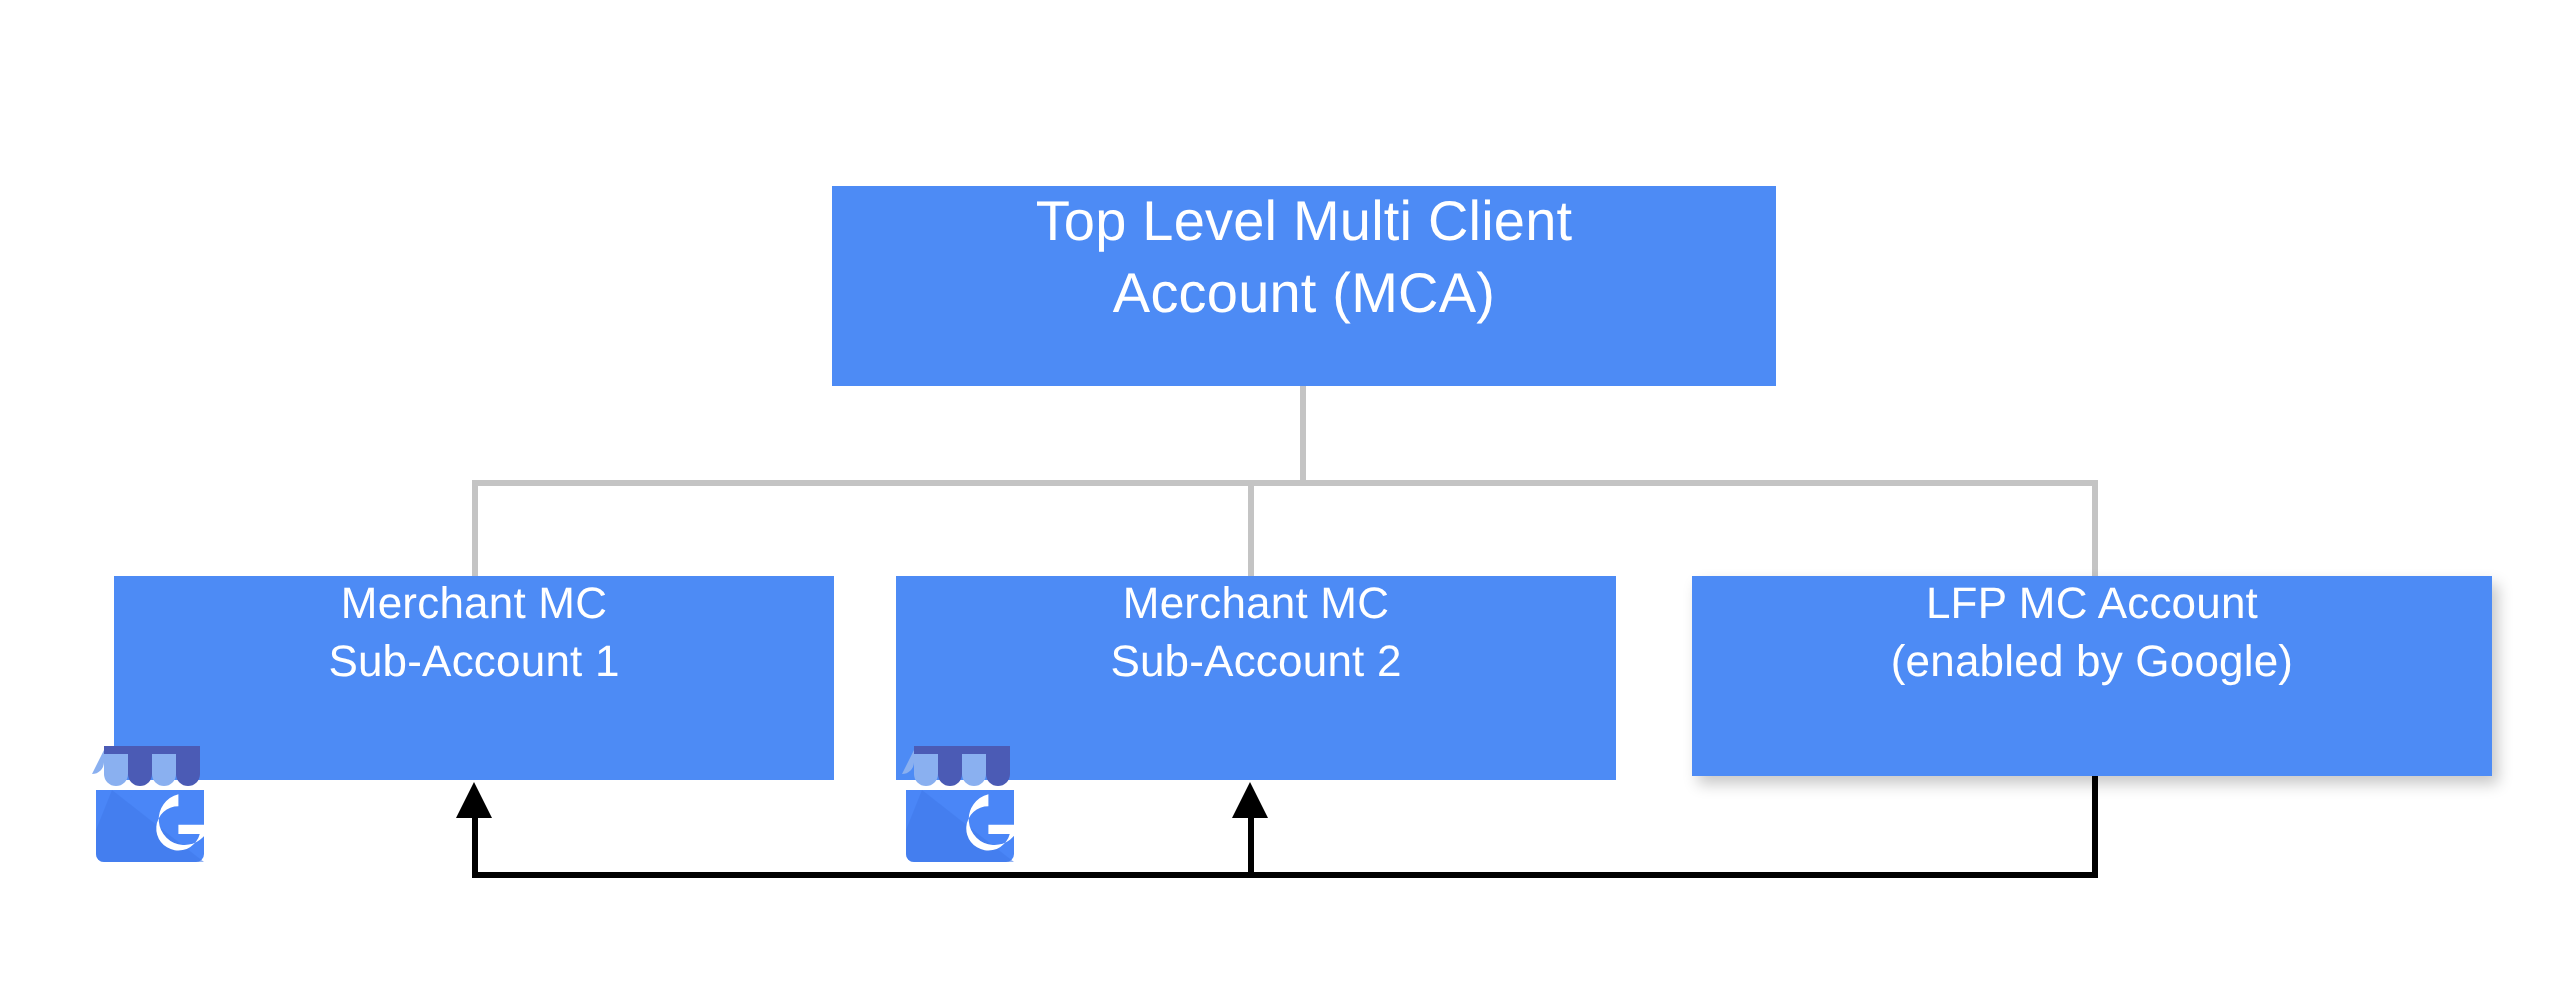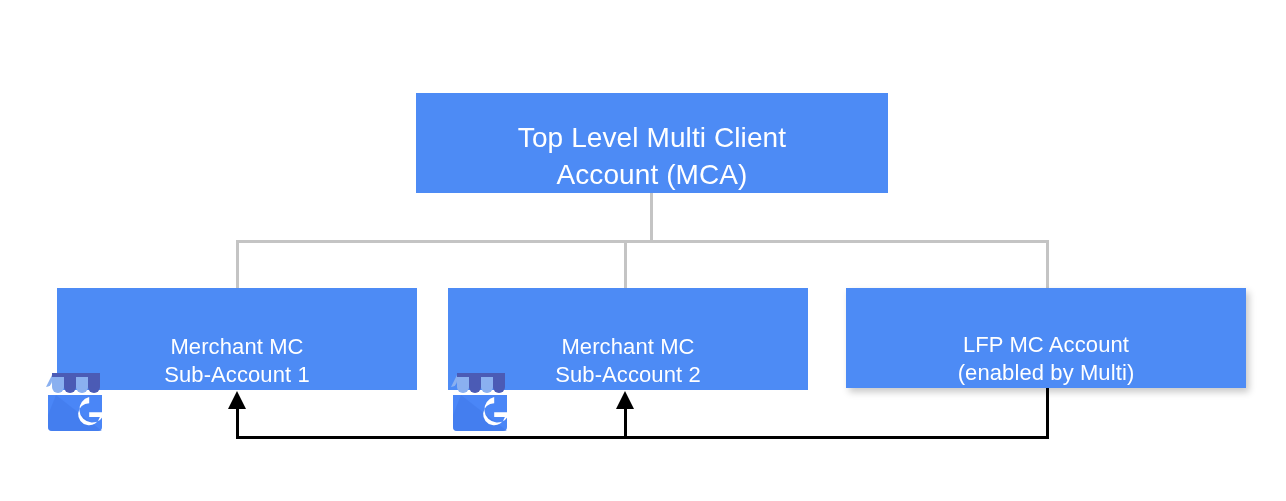--- a/index.html
+++ b/index.html
@@ -19,21 +19,21 @@
     overflow: hidden;
   }
 
   
   .node {
     position: absolute;
     box-sizing: border-box;
     background: #4d8bf5;
     color: #ffffff;
     display: flex;
-    align-items: flex-end;
+    align-items: flex-start;
     justify-content: center;
     text-align: center;
     line-height: 1.30;
     letter-spacing: 0.1px;
     user-select: none;
   }
   .node .label {
     display: block;
     white-space: pre-line;
     padding: 0 8px;
@@ -144,21 +144,21 @@
 Sub-Account 1</span>
   </div>
 
   <div class="node" id="node-sub2">
     <span class="label">Merchant MC
 Sub-Account 2</span>
   </div>
 
   <div class="node" id="node-lfp">
     <span class="label">LFP MC Account
-(enabled by Multi)</span>
+(enabled by Google)</span>
   </div>
 
   <svg class="gmb-icon" id="gmb-icon-1" viewBox="0 0 74 74">
 
     <path d="M10 30 H64 V62 a4 4 0 0 1 -4 4 H14 a4 4 0 0 1 -4 -4 Z" fill="#4a86f7"></path>
 
     <path d="M10 30 H30 L10 58 Z" fill="#4a86f7"></path>
     <path d="M18 30 L64 66 H14 a4 4 0 0 1 -4 -4 V50 Z" fill="#3f79ea" opacity="0.55"></path>
 
     <path d="M14 10 h12 v12 a6 6 0 0 1 -12 0 Z" fill="#8ab0f0"></path>

